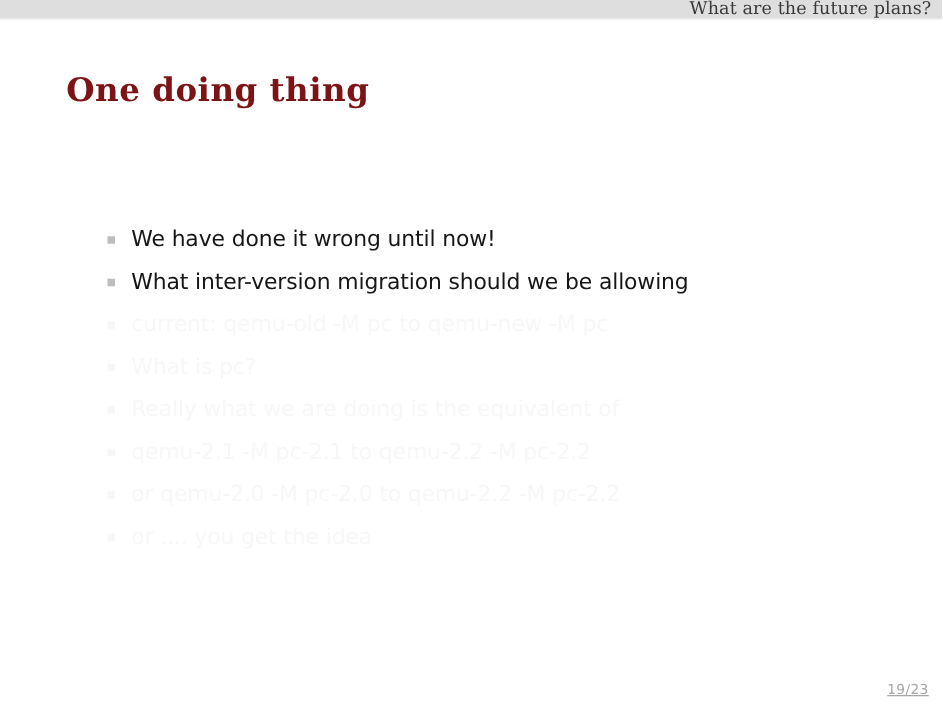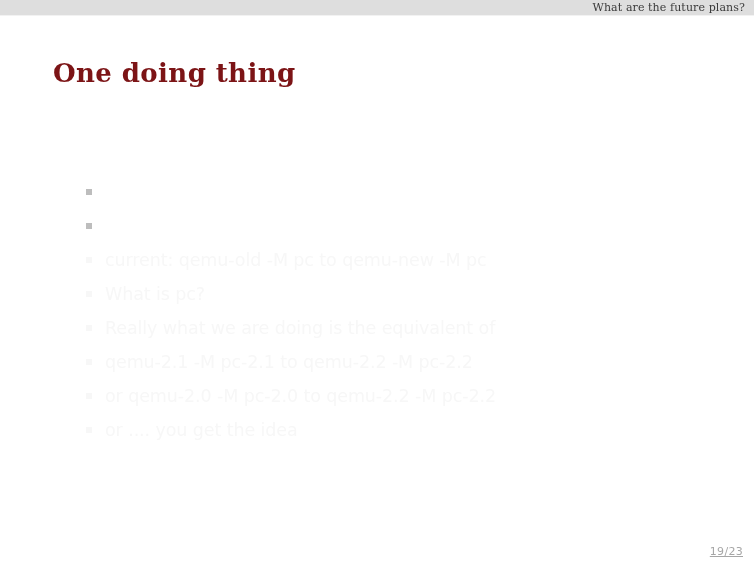--- a/index.html
+++ b/index.html
@@ -36,21 +36,21 @@
     height: 1px;
     background: #f2f2f2;
   }
   #header-title {
     position: absolute;
     right: 9px;
     top: 0px;
     height: 15px;
     line-height: 15px;
     font-family: "DejaVu Serif", serif;
-    font-size: 11px;
+    font-size: 14px;
     color: #3a3a3a;
     letter-spacing: 0.1px;
     white-space: nowrap;
   }
 
   
   #logo {
     position: absolute;
     left: 18px;
     top: 8px;
@@ -156,24 +156,26 @@
   <div id="header-sep"></div>
   <div id="header-title">What are the future plans?</div>
 
 
   <div id="slide-title">One doing thing</div>
 
   <div id="bullet-list">
 
     <div class="bullet-row">
       <span class="bullet-marker"></span>
+      <span class="bullet-text">We have done it wrong until now!</span>
     </div>
 
     <div class="bullet-row">
       <span class="bullet-marker"></span>
+      <span class="bullet-text">What inter-version migration should we be allowing</span>
     </div>
 
     <div class="bullet-row">
       <span class="bullet-marker faded"></span>
       <span class="bullet-text faded">current: qemu-old -M pc to qemu-new -M pc</span>
     </div>
 
     <div class="bullet-row">
       <span class="bullet-marker faded"></span>
       <span class="bullet-text faded">What is pc?</span>

